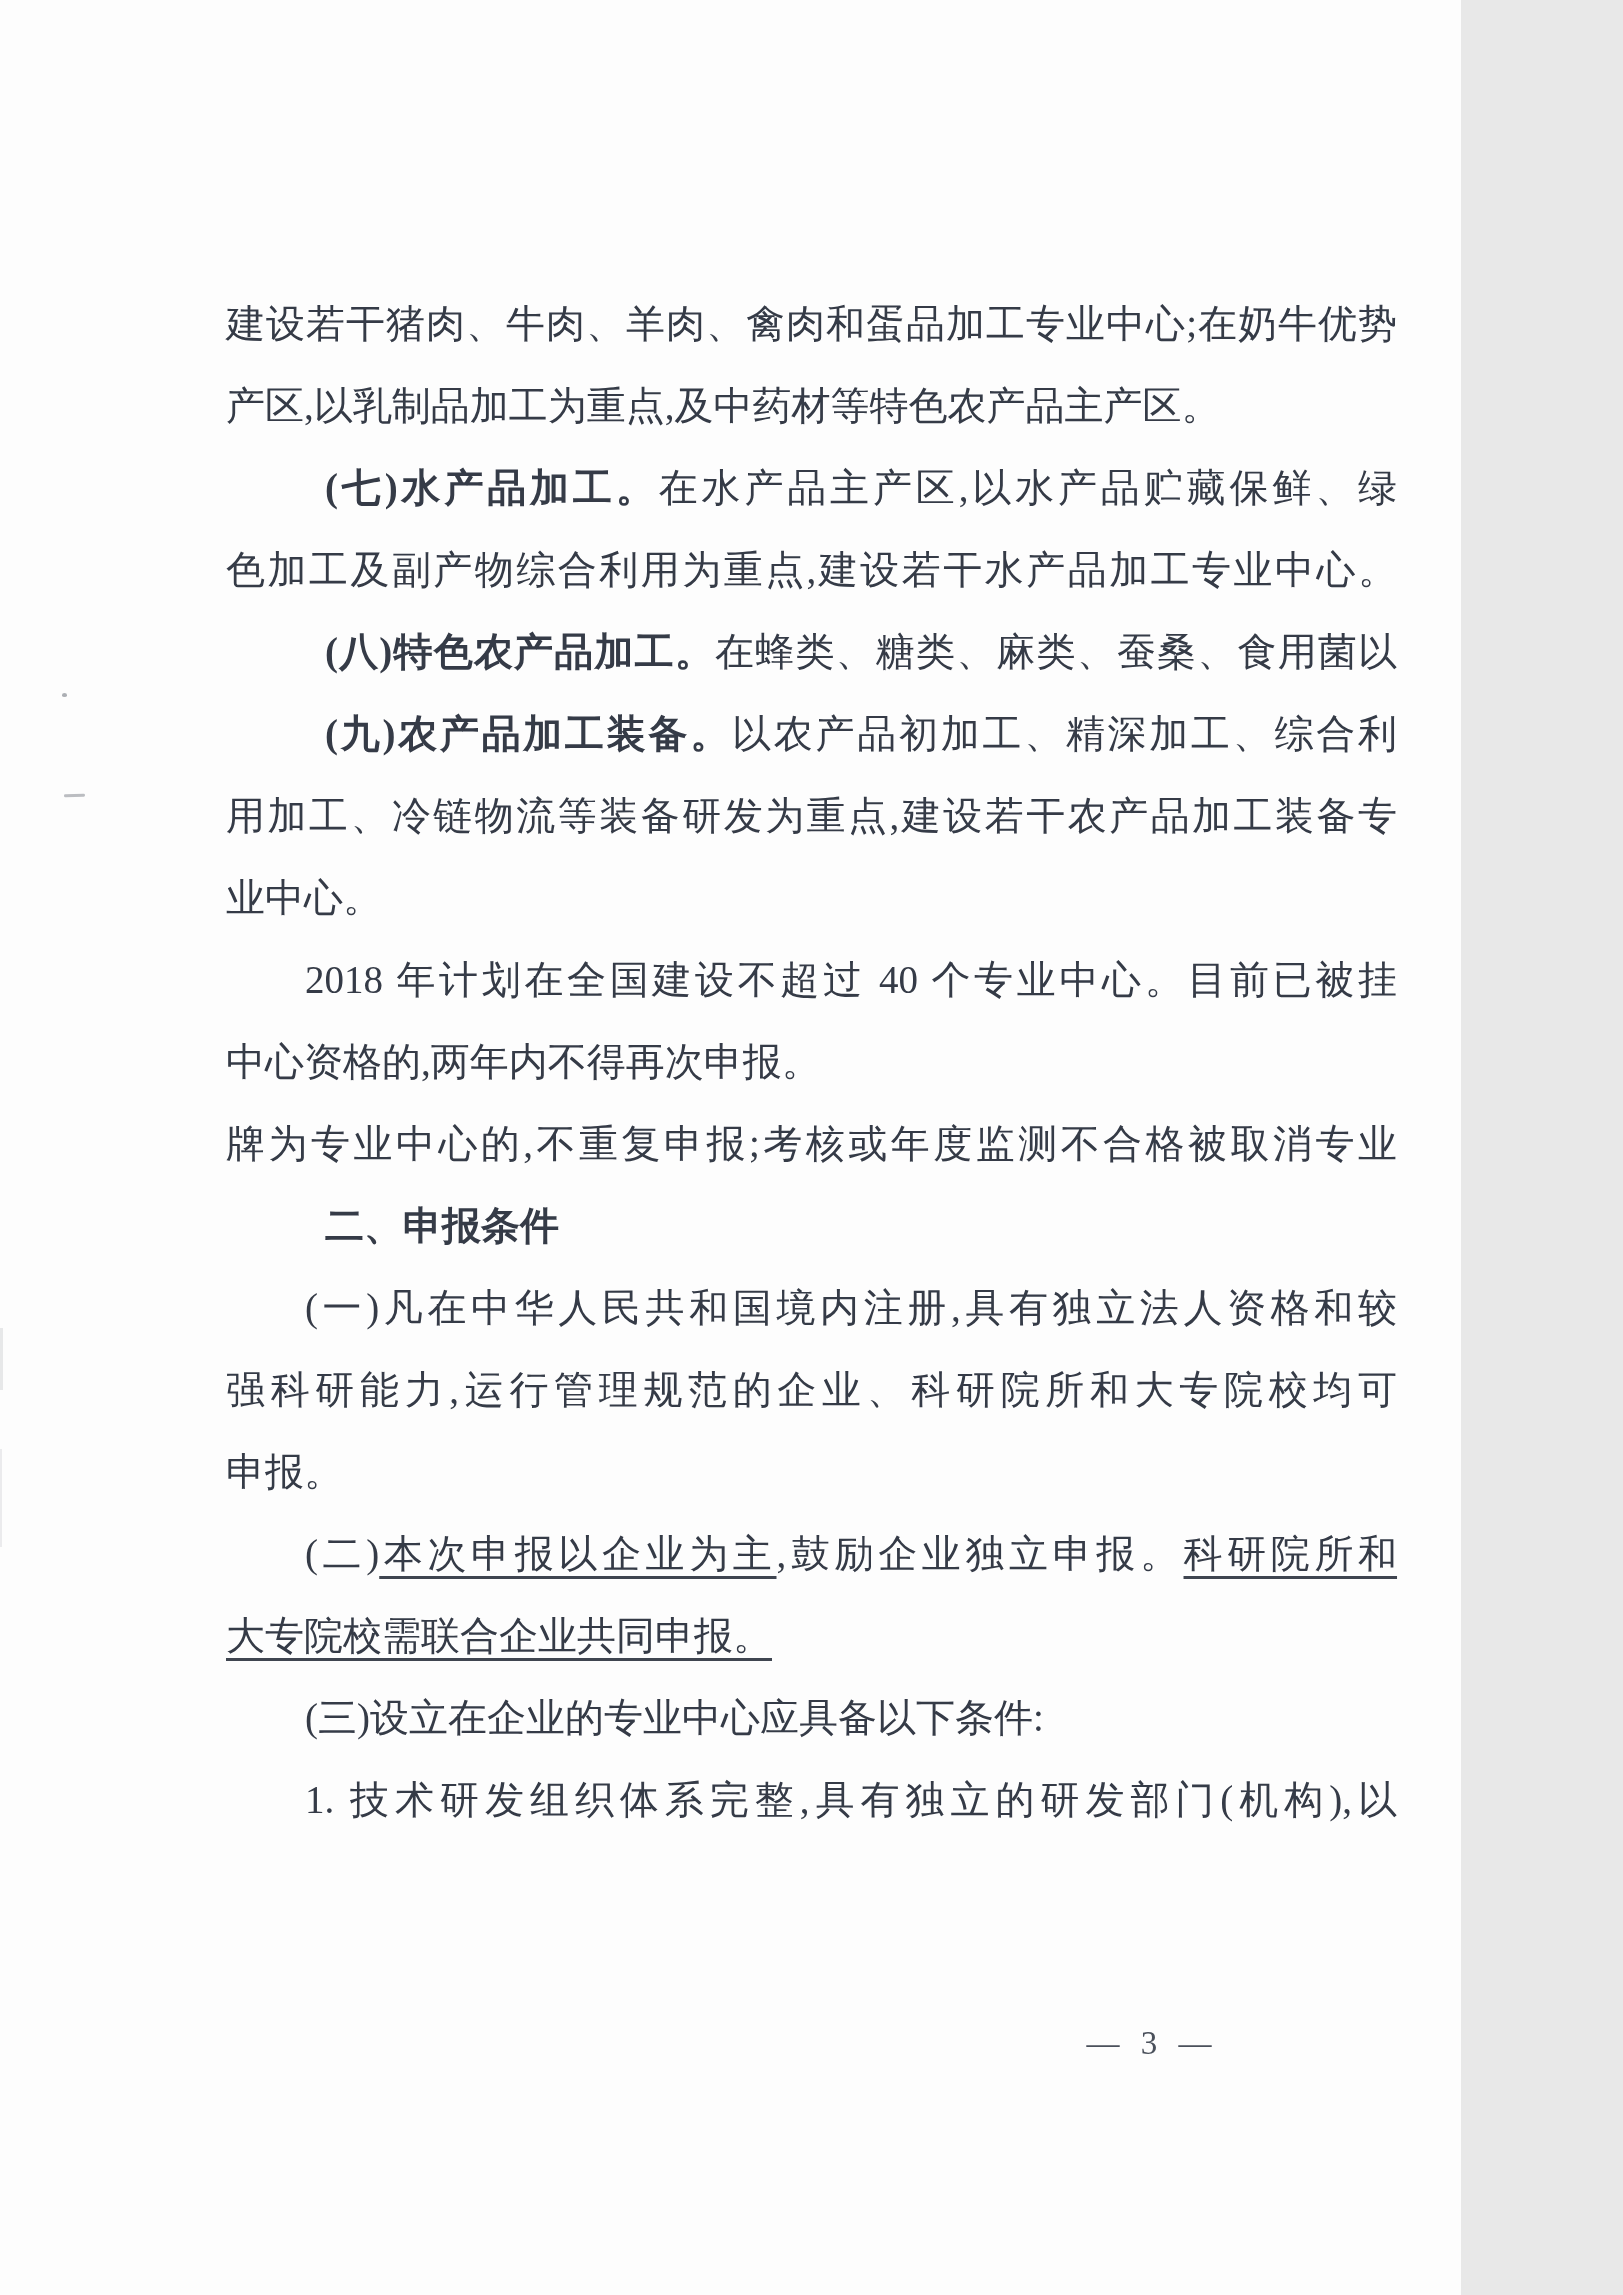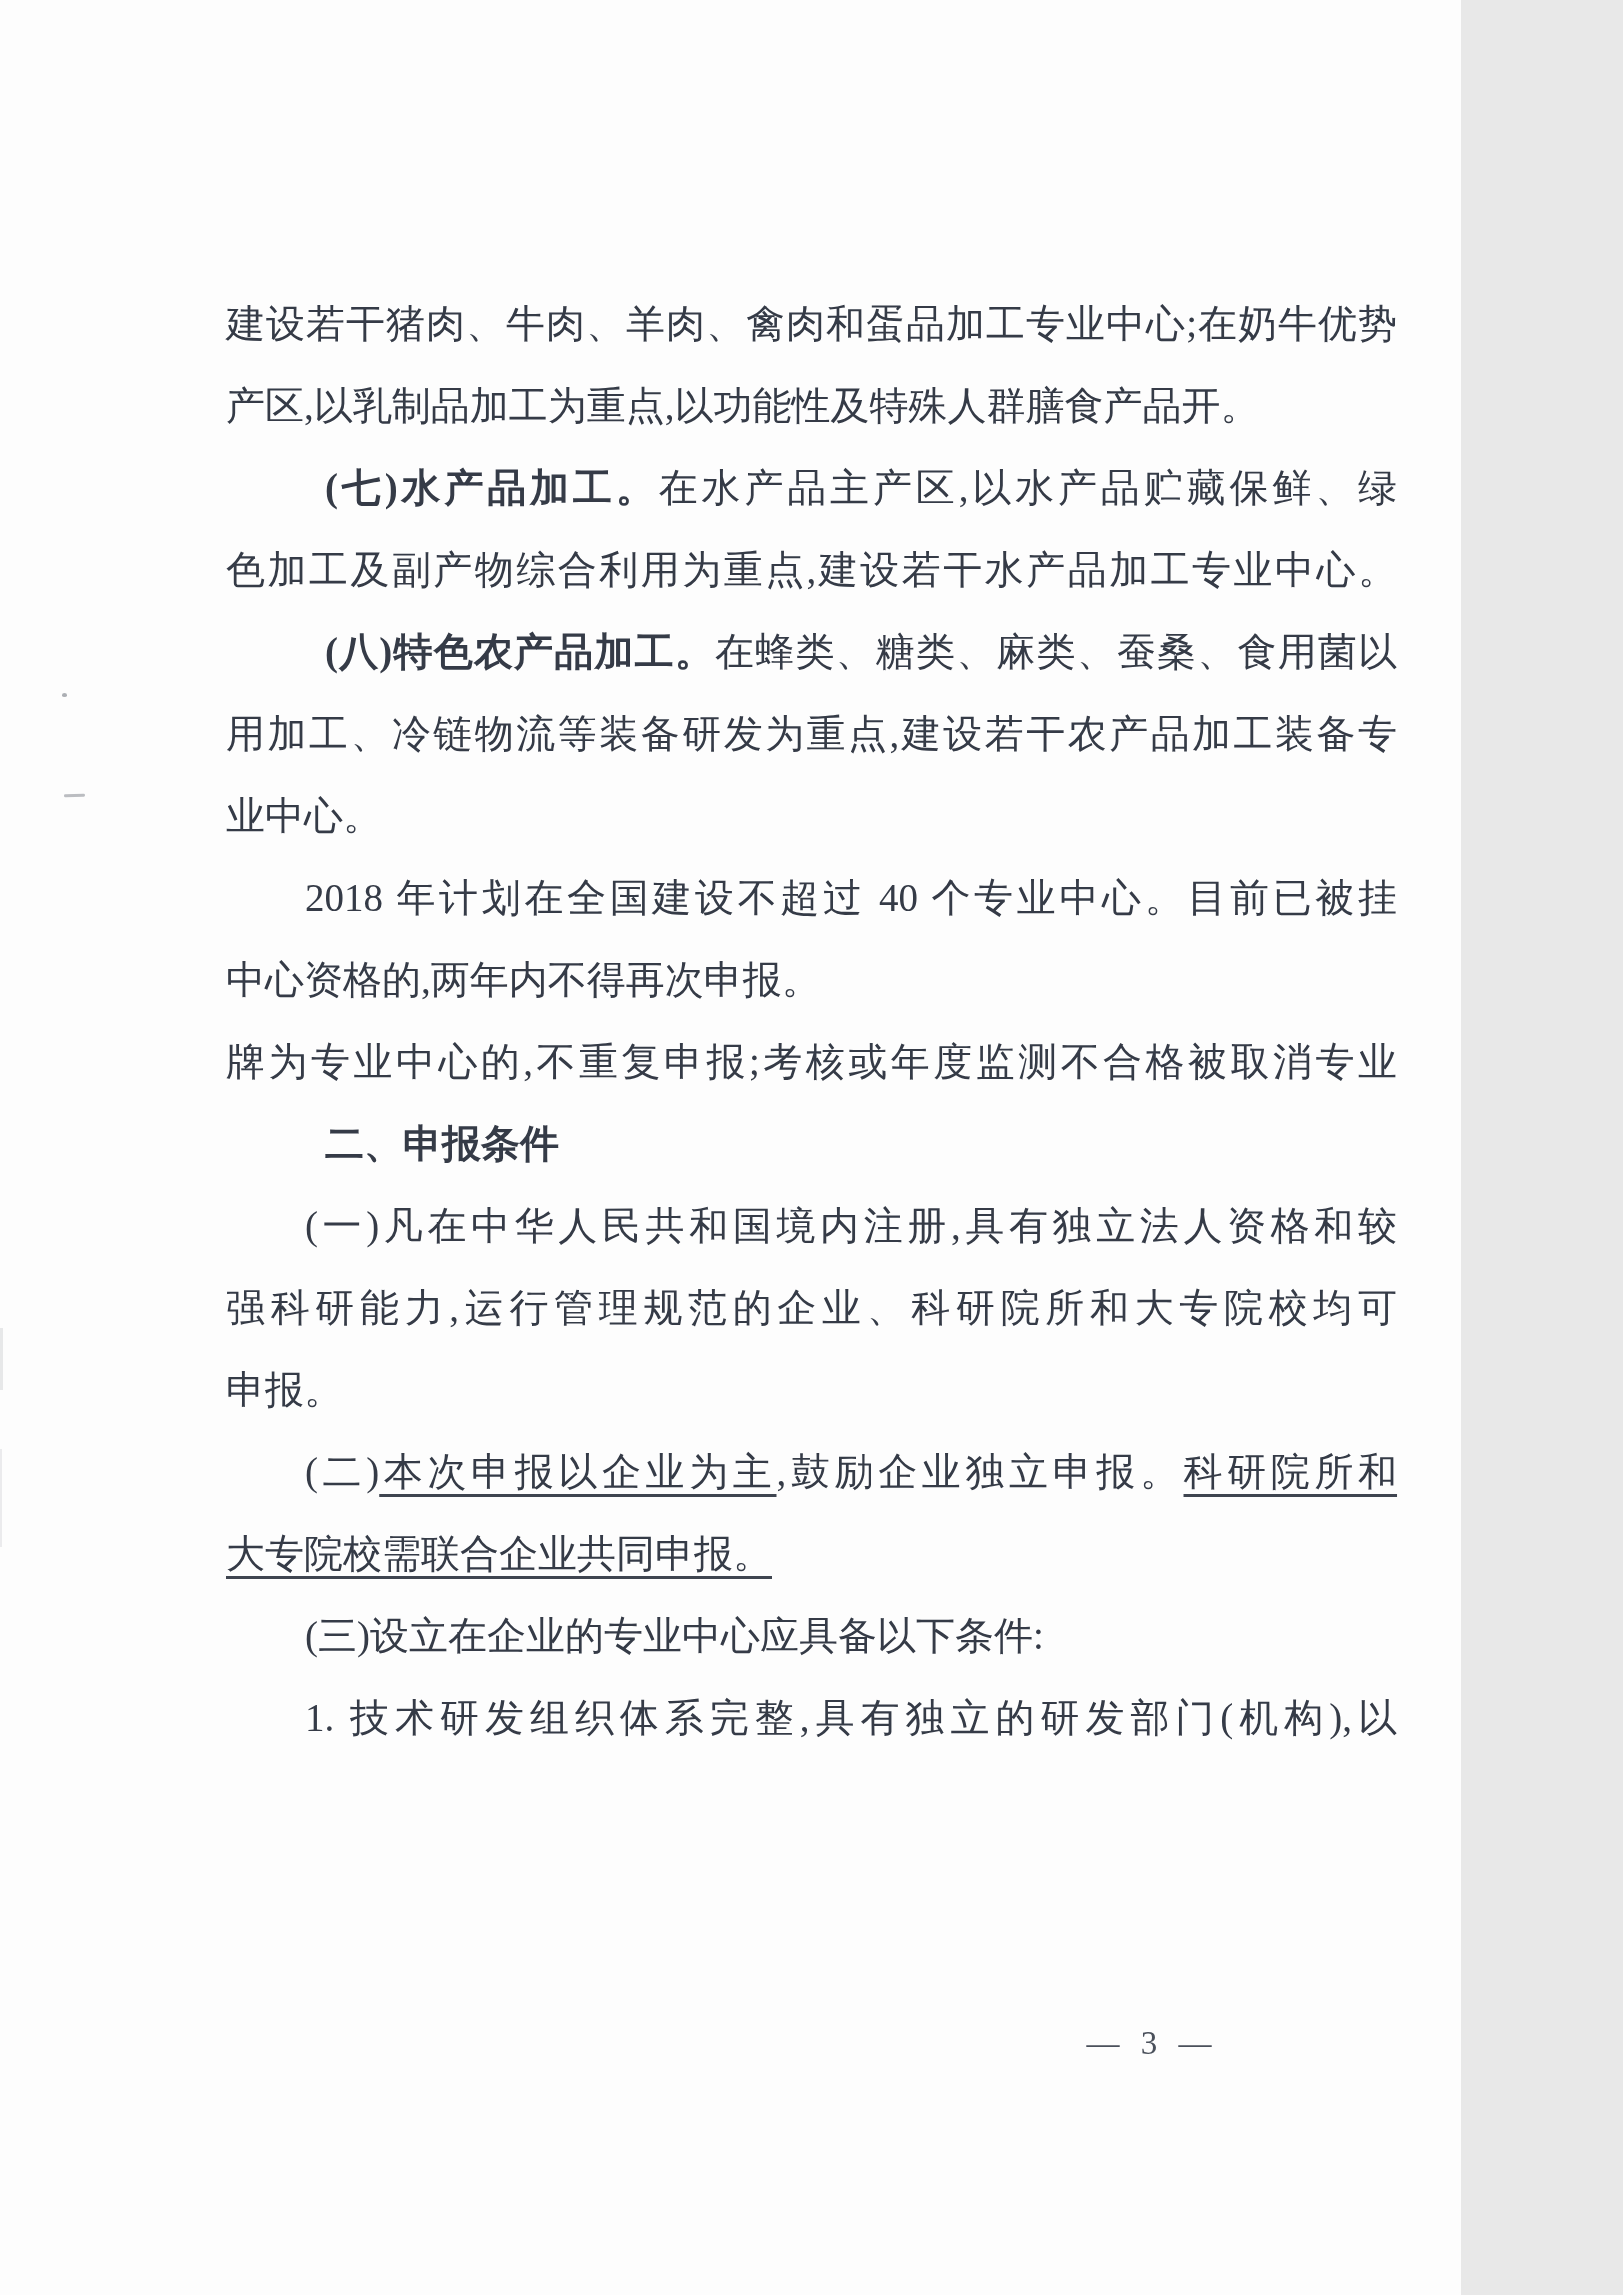--- a/index.html
+++ b/index.html
@@ -91,24 +91,25 @@
     height: 98px;
     opacity: 0.12;
   }
 </style>
 </head>
 <body>
 
 <div class="page">
   <div class="content" id="content">
       <div class="line justify"><span class="seg">建设若干猪肉、牛肉、羊肉、禽肉和蛋品加工专业中心;在奶牛优势</span></div>
-      <div class="line"><span class="seg">产区,以乳制品加工为重点,以功能性及特殊人群膳食产品开。</span></div>
+      <div class="line"><span class="seg">产区,以乳制品加工为重点,及中药材等特色农产品主产区。</span></div>
       <div class="line indent justify"><span class="seg bold">(七)水产品加工。</span><span class="seg">在水产品主产区,以水产品贮藏保鲜、绿</span></div>
       <div class="line justify"><span class="seg">色加工及副产物综合利用为重点,建设若干水产品加工专业中心。</span></div>
       <div class="line indent justify"><span class="seg bold">(八)特色农产品加工。</span><span class="seg">在蜂类、糖类、麻类、蚕桑、食用菌以</span></div>
+      <div class="line indent justify"><span class="seg bold">(九)农产品加工装备。</span><span class="seg">以农产品初加工、精深加工、综合利</span></div>
       <div class="line justify"><span class="seg">用加工、冷链物流等装备研发为重点,建设若干农产品加工装备专</span></div>
       <div class="line"><span class="seg">业中心。</span></div>
       <div class="line indent justify"><span class="seg">2018 年计划在全国建设不超过 40 个专业中心。目前已被挂</span></div>
       <div class="line"><span class="seg">中心资格的,两年内不得再次申报。</span></div>
       <div class="line justify"><span class="seg">牌为专业中心的,不重复申报;考核或年度监测不合格被取消专业</span></div>
       <div class="line indent"><span class="seg bold">二、申报条件</span></div>
       <div class="line indent justify"><span class="seg">(一)凡在中华人民共和国境内注册,具有独立法人资格和较</span></div>
       <div class="line justify"><span class="seg">强科研能力,运行管理规范的企业、科研院所和大专院校均可</span></div>
       <div class="line"><span class="seg">申报。</span></div>
       <div class="line indent justify"><span class="seg">(二)</span><span class="seg underline">本次申报以企业为主</span><span class="seg">,鼓励企业独立申报。</span><span class="seg underline">科研院所和</span></div>

